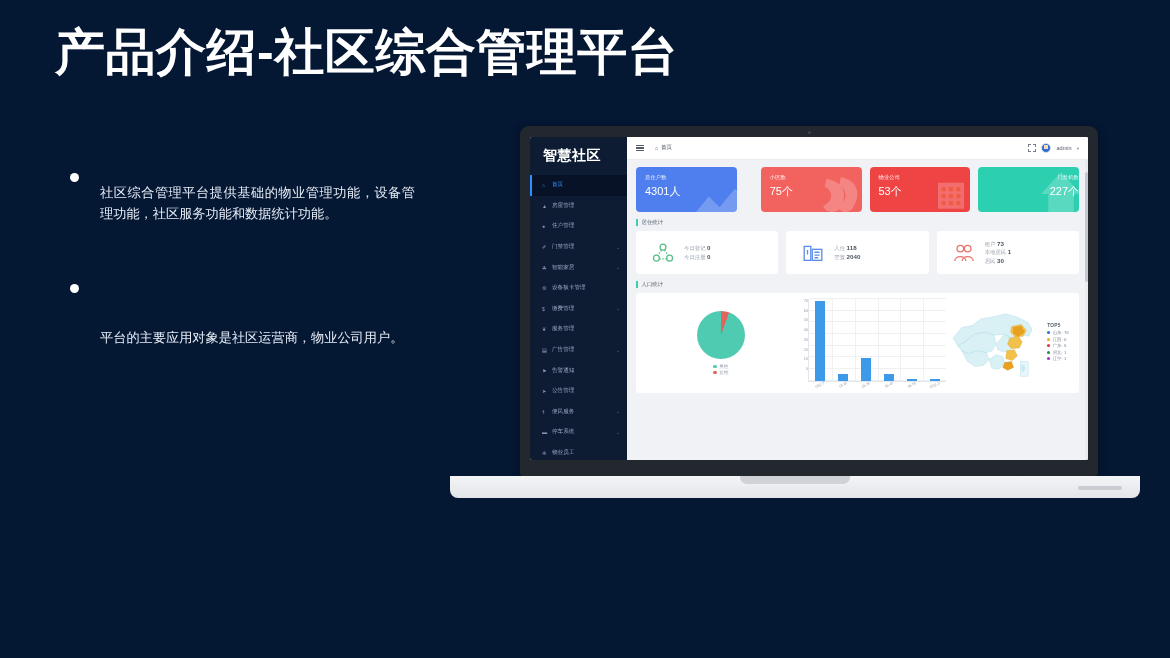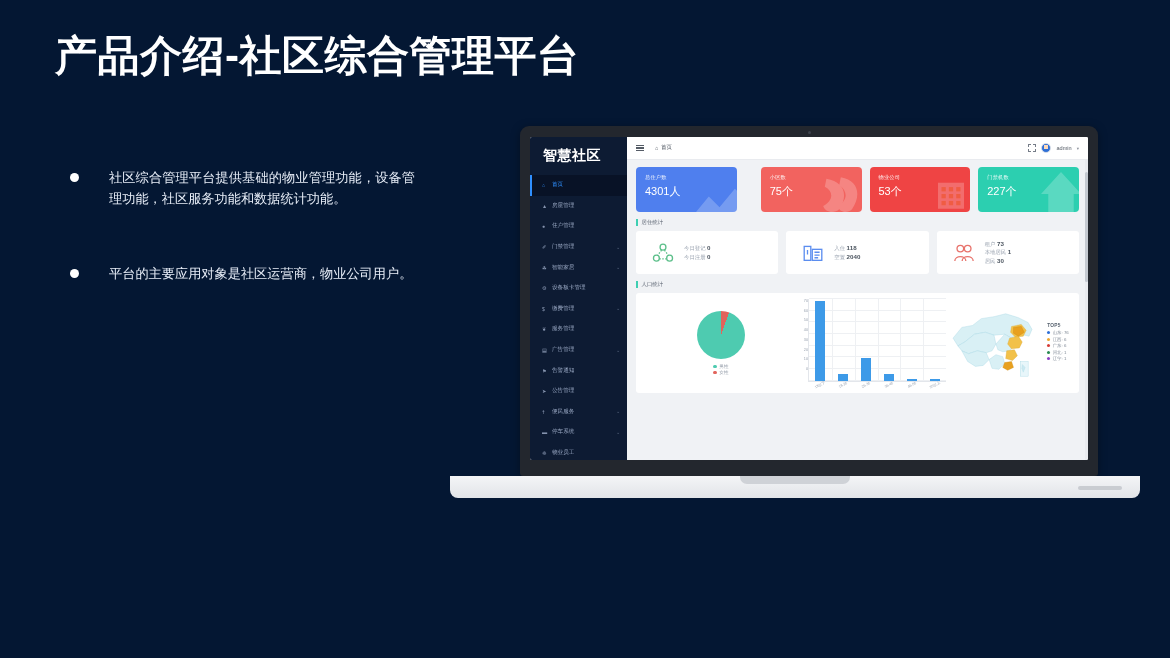--- a/index.html
+++ b/index.html
@@ -7,51 +7,51 @@
   body {
     background:#041733;
     font-family:"Liberation Sans", sans-serif;
     overflow:hidden;
     position:relative;
   }
 
   
   #slide-title {
     position:absolute;
-    left:55px; top:28px;
-    font-size:42px;
+    left:55px; top:19px;
+    font-size:50px;
     font-weight:bold;
     color:#ffffff;
     letter-spacing:0.5px;
     white-space:nowrap;
   }
 
   
   #bullets {
     position:absolute;
     left:70px; top:167px;
     width:345px;
   }
-  .bullet-row { display:flex; margin-bottom:26px; }
+  .bullet-row { display:flex; margin-bottom:26px;flex-direction:column; }
   .bullet-dot {
     width:9px; height:9px;
     border-radius:50%;
     background:#ffffff;
     flex:0 0 9px;
     margin-top:6px;
   }
   .bullet-text {
     margin-left:30px;
     color:#e8eef8;
     font-size:13.2px;
     line-height:21px;
     text-align:justify;
   }
   .bullet-row.b1 { margin-bottom:54px; }
-  .bullet-row.b2 { margin-bottom:48px; }
+  .bullet-row.b2 { margin-bottom:48px;gap:34px; }
 
   
   #laptop { position:absolute; left:450px; top:126px; width:690px; height:390px; }
 
   #laptop-lid {
     position:absolute;
     left:70px; top:0;
     width:578px; height:350px;
     background:#23272e;
     border-radius:9px 9px 3px 3px;
@@ -416,21 +416,21 @@
                     <rect x="21" y="9" width="5" height="5"></rect>
                     <rect x="4" y="17" width="5" height="5"></rect>
                     <rect x="12.5" y="17" width="5" height="5"></rect>
                     <rect x="21" y="17" width="5" height="5"></rect>
                     <rect x="4" y="25" width="5" height="5"></rect>
                     <rect x="12.5" y="25" width="5" height="5"></rect>
                     <rect x="21" y="25" width="5" height="5"></rect>
                   </g>
                 </svg>
               </div>
-              <div class="stat-card" style="background: rgb(44, 207, 176);">
+              <div class="stat-card" style="background: rgb(44, 207, 176); text-align: right;">
                 <div class="stat-label">门禁机数</div>
                 <div class="stat-value">227个</div>
                 <svg class="deco deco-arrow" viewBox="0 0 44 46">
                   <path d="M22 0 L44 24 L36 24 L36 46 L8 46 L8 24 L0 24 Z" fill="#fff"></path>
                 </svg>
               </div>
             </div>
 
           <div class="section-title">
             <span>居住统计</span>

